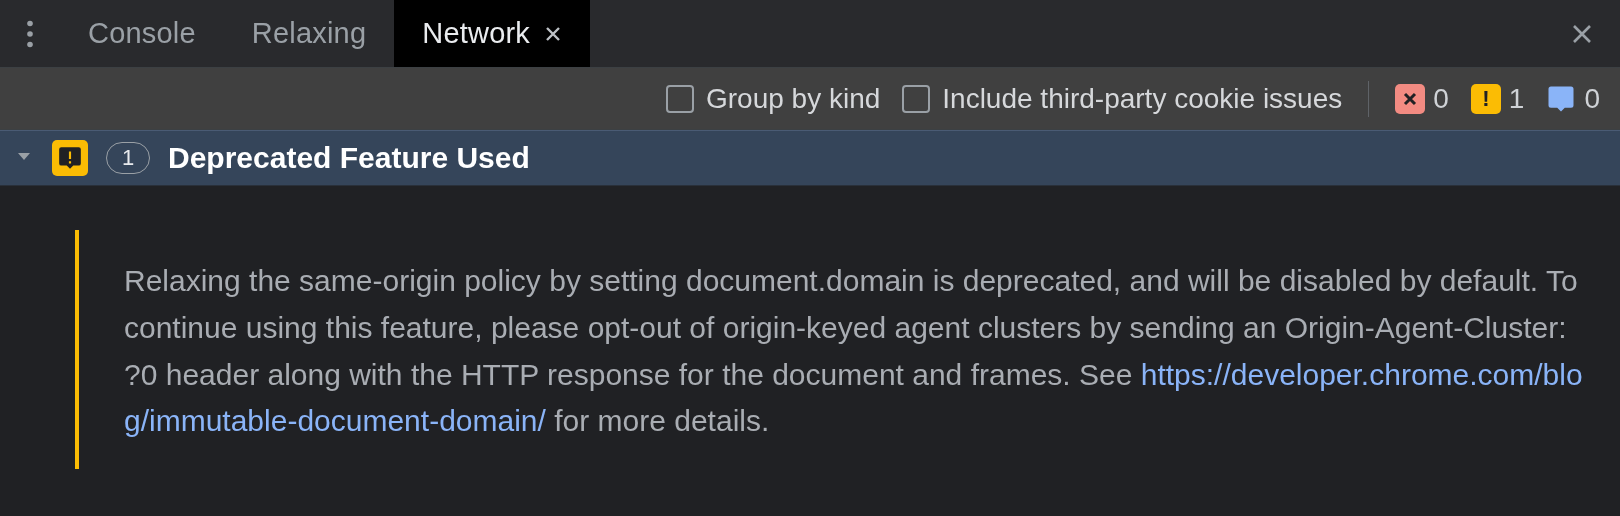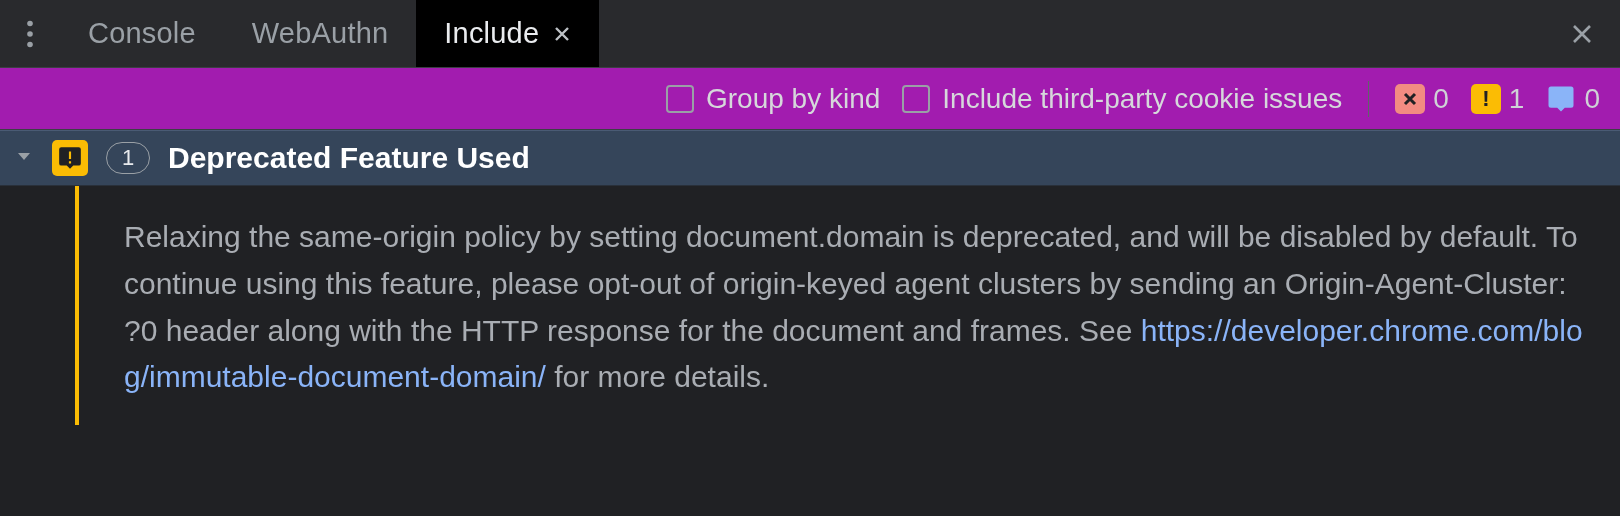--- a/index.html
+++ b/index.html
@@ -46,21 +46,21 @@
     width: 56px; height: 100%;
     display:flex; align-items:center; justify-content:center;
     cursor:pointer;
   }
   .panel-close svg { stroke:#9aa0a6; }
 
   
   .toolbar {
     height: 62px;
     display:flex; align-items:center; justify-content:flex-end;
-    background:#a21caf;
+    background:#404040;
     border-bottom:1px solid #3c4043;
     padding:0 20px;
     gap: 22px;
     font-size: 28px;
   }
   .chk {
     display:flex; align-items:center; gap:12px;
     cursor:pointer;
     color:#d6d8db;
   }
@@ -112,20 +112,21 @@
     display:flex; align-items:center; justify-content:center;
     color:#e8eaed; font-size:22px;
   }
   .issue-title {
     color:#fff; font-size:30px; font-weight:600;
   }
 
   
   .issue-body-wrap {
     display:flex;
+    margin-top:44px;
   }
   .rail {
     width:80px; position:relative; flex-shrink:0;
   }
   .rail::before {
     content:"";
     position:absolute; left:75px; top:0; bottom:0;
     width:4px; background:#fbbc04;
   }
   .issue-body {
@@ -148,24 +149,24 @@
         <circle cx="3" cy="3" r="2.4"></circle>
         <circle cx="3" cy="12" r="2.4"></circle>
         <circle cx="3" cy="21" r="2.4"></circle>
       </svg>
   </div>
   <div class="tabs">
     <div class="tab">
         <span>Console</span>
       </div>
     <div class="tab">
-        <span>WebAuthn</span>
+        <span>Relaxing</span>
       </div>
     <div class="tab active">
-      <span>Include</span>
+      <span>Network</span>
       <span class="x">
           <svg width="18" height="18" viewBox="0 0 18 18" fill="none" stroke-width="2.4">
             <path d="M3 3 L15 15 M15 3 L3 15"></path>
           </svg>
         </span>
     </div>
   </div>
   <div class="spacer"></div>
   <div class="panel-close">
     <svg width="24" height="24" viewBox="0 0 24 24" fill="none" stroke-width="2.6">

